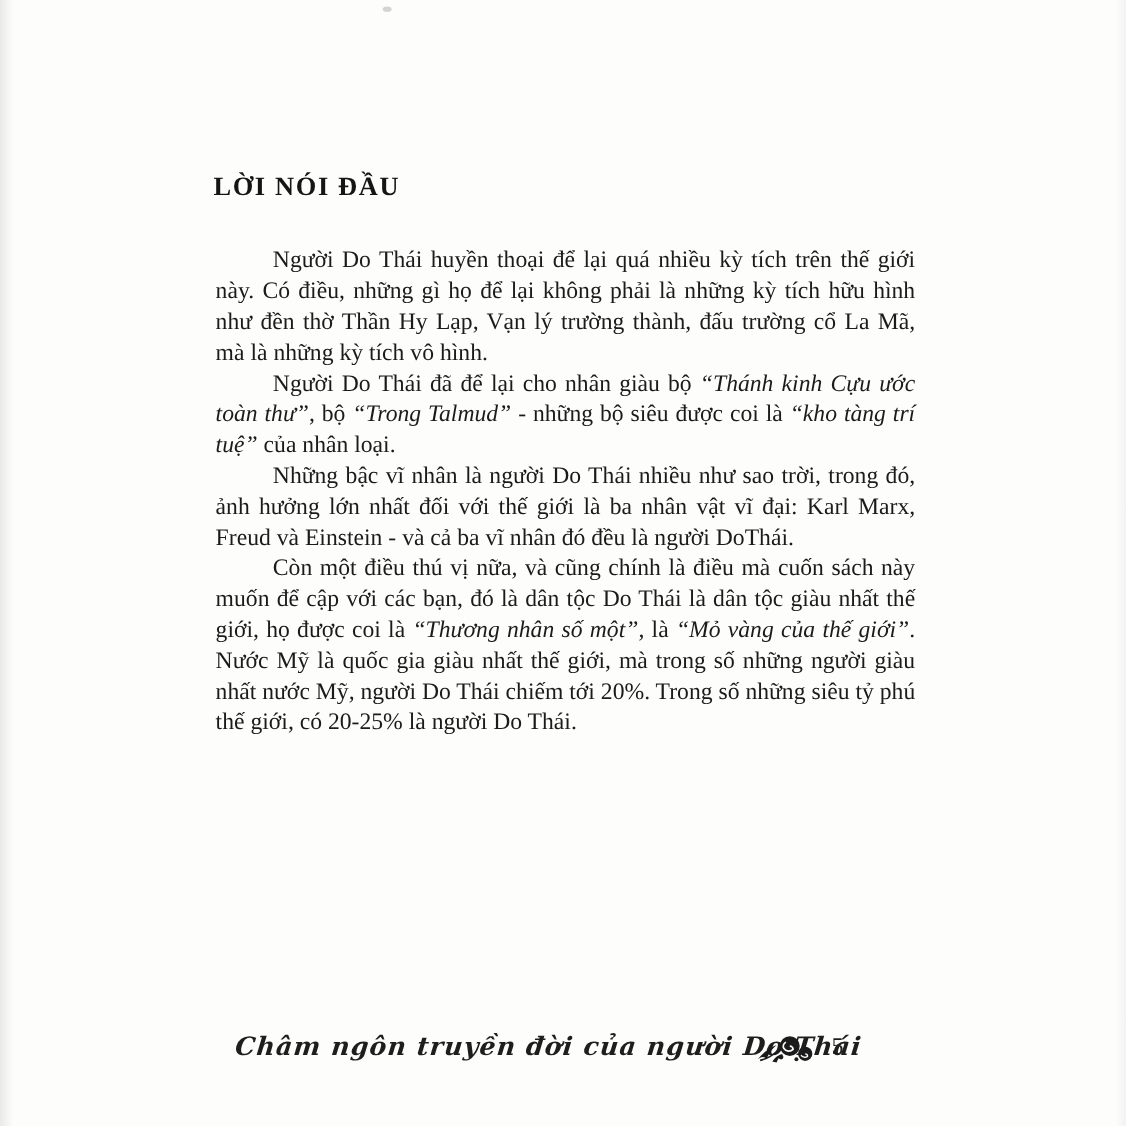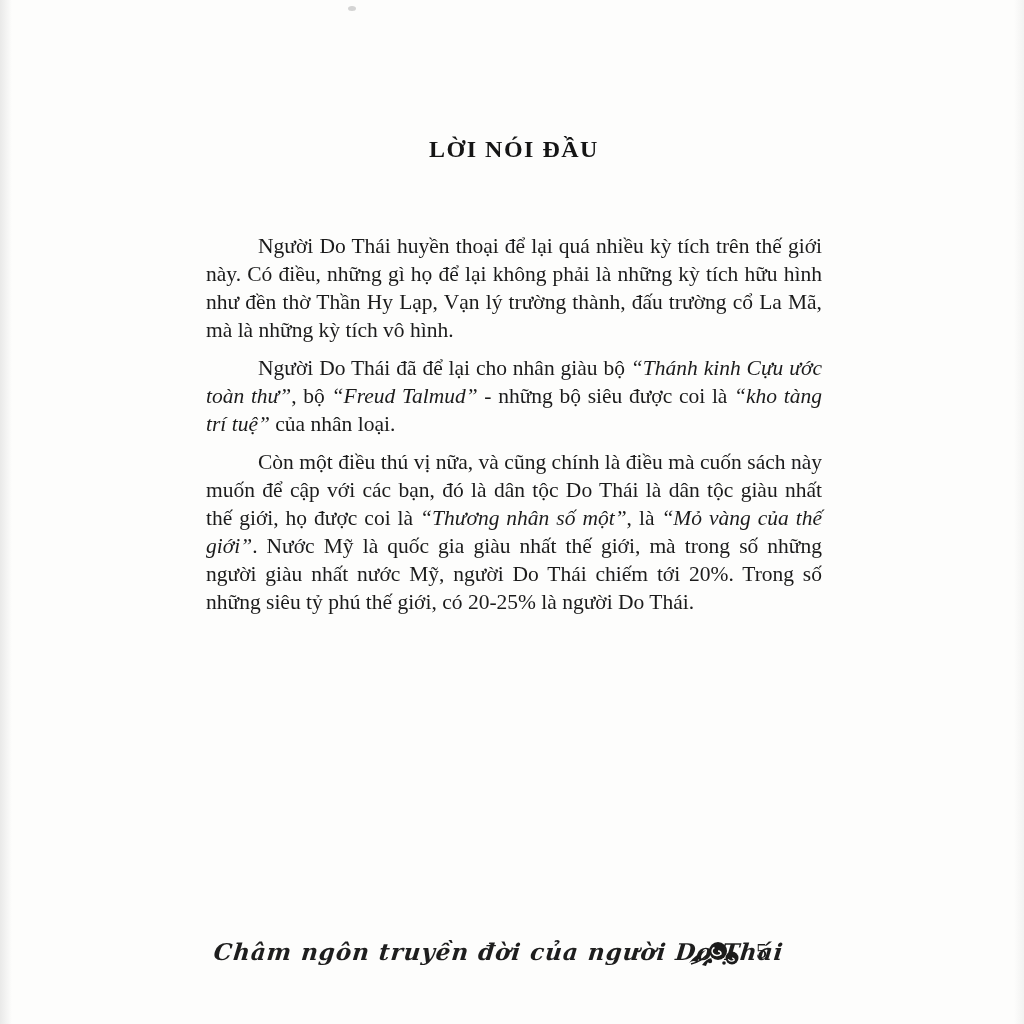--- a/index.html
+++ b/index.html
@@ -27,40 +27,40 @@
     background: linear-gradient(to left, rgba(150,150,150,0.10), rgba(255,255,255,0));
     pointer-events: none;
   }
   .scan-speck {
     position: absolute; left: 348px; top: 6px; width: 8px; height: 5px;
     background: rgba(90,90,90,0.25); border-radius: 50%;
     pointer-events: none;
   }
   .chapter-title {
     position: absolute;
-    top: 120px;
+    top: 141px;
     left: 194px;
     width: 640px;
-    text-align: center;
+    text-align: left;
     font-size: 24px;
     font-weight: bold;
     letter-spacing: 1.5px;
     color: #151515;
   }
   .body-text {
     position: absolute;
     top: 222px;
     left: 196px;
     width: 636px;
     font-size: 21.5px;
     line-height: 28px;
     text-align: justify;
   }
   .body-text p {
-    margin: 10px;
+    margin: 0;
     text-indent: 52px;
   }
   .body-text em {
     font-style: italic;
   }
   .page-footer {
     position: absolute;
     top: 936px;
     left: 196px;
     width: 640px;
@@ -99,21 +99,22 @@
 <div class="page">
 
   <div class="scan-edge-left"></div>
   <div class="scan-edge-right"></div>
   <div class="scan-speck"></div>
 
   <h1 class="chapter-title">LỜI NÓI ĐẦU</h1>
 
   <div class="body-text">
       <p><span>Người Do Thái huyền thoại để lại quá nhiều kỳ tích trên thế giới này. Có điều, những gì họ để lại không phải là những kỳ tích hữu hình như đền thờ Thần Hy Lạp, Vạn lý trường thành, đấu trường cổ La Mã, mà là những kỳ tích vô hình.</span></p>
-      <p><span>Người Do Thái đã để lại cho nhân giàu bộ </span><em>“Thánh kinh Cựu ước toàn thư”</em><span>, bộ </span><em>“Freud Talmud”</em><span> - những bộ siêu được coi là </span><em>“kho tàng trí tuệ”</em><span> của nhân loại.</span></p>
+      <p><span>Người Do Thái đã để lại cho nhân giàu bộ </span><em>“Thánh kinh Cựu ước toàn thư”</em><span>, bộ </span><em>“Trong Talmud”</em><span> - những bộ siêu được coi là </span><em>“kho tàng trí tuệ”</em><span> của nhân loại.</span></p>
+      <p><span>Những bậc vĩ nhân là người Do Thái nhiều như sao trời, trong đó, ảnh hưởng lớn nhất đối với thế giới là ba nhân vật vĩ đại: Karl Marx, Freud và Einstein - và cả ba vĩ nhân đó đều là người DoThái.</span></p>
       <p><span>Còn một điều thú vị nữa, và cũng chính là điều mà cuốn sách này muốn để cập với các bạn, đó là dân tộc Do Thái là dân tộc giàu nhất thế giới, họ được coi là </span><em>“Thương nhân số một”</em><span>, là </span><em>“Mỏ vàng của thế giới”</em><span>. Nước Mỹ là quốc gia giàu nhất thế giới, mà trong số những người giàu nhất nước Mỹ, người Do Thái chiếm tới 20%. Trong số những siêu tỷ phú thế giới, có 20-25% là người Do Thái.</span></p>
     </div>
 
   <div class="page-footer">
     <span class="footer-book-title">Châm ngôn truyền đời của người Do Thái</span>
 
     <span class="footer-ornament">
       <svg viewBox="0 0 52 28" width="52" height="28" aria-hidden="true">
 
         <path d="M1 23 Q8 14 18 10 Q11 16 9 23 Q6 19 1 23 Z" fill="#1b1b1b"></path>

